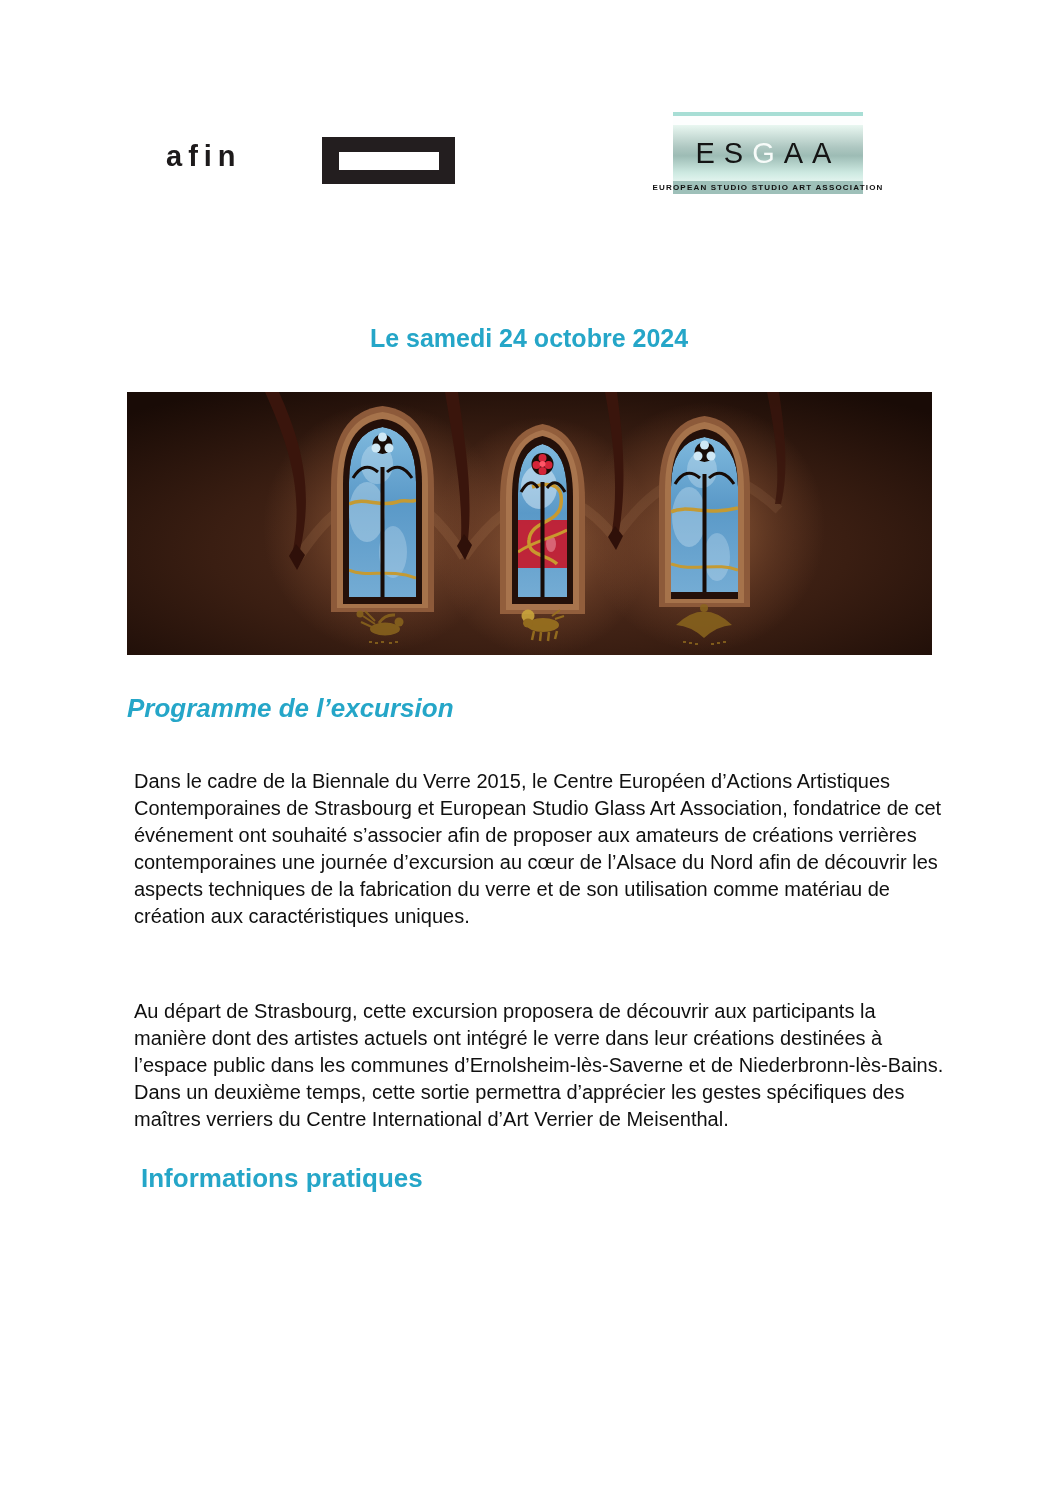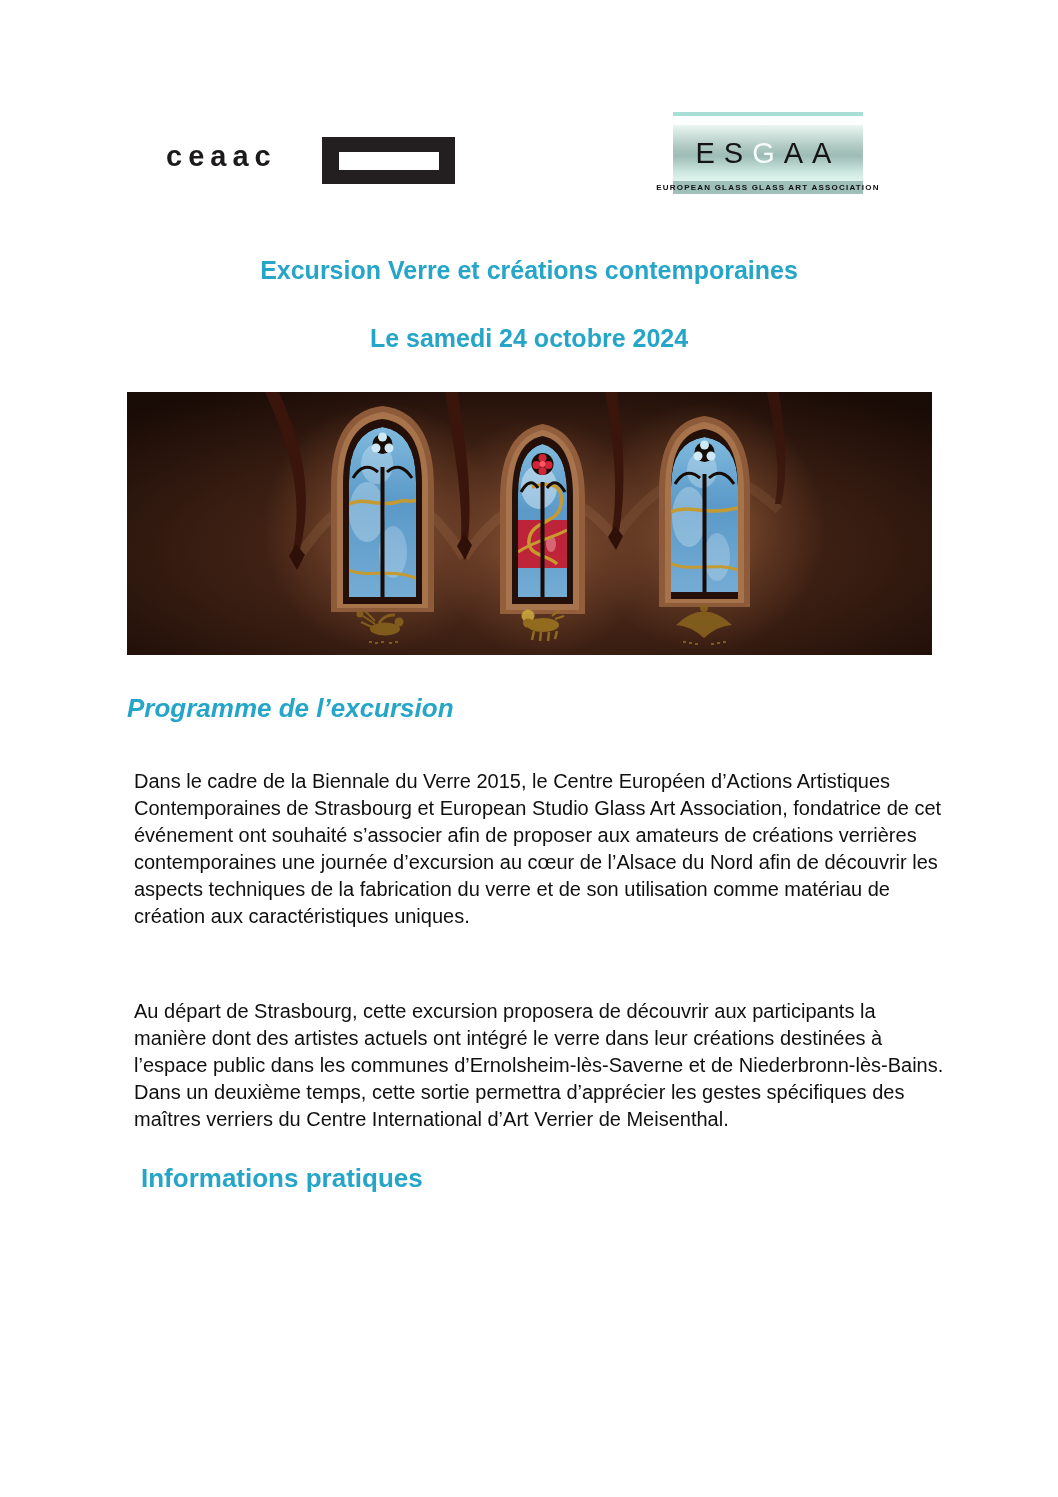--- a/index.html
+++ b/index.html
@@ -51,38 +51,37 @@
     position:absolute;left:127px;top:1228px;width:812px;
     font-size:26px;line-height:38px;color:var(--info_text,#3dadcc);
   }
   .info-label{text-decoration:underline;}
 </style>
 </head>
 <body>
 
 <div class="page">
 
-  <div class="ceaac-text">ceaac</div>
+  <div class="ceaac-text">afin</div>
 
   <div class="frame-logo">
     <div class="frame-logo-inner"></div>
   </div>
 
   <div class="esgaa-logo">
     <div class="esgaa-topline"></div>
     <div class="esgaa-gap"></div>
     <div class="esgaa-main">
         <span>ES</span>
         <span class="g-white">G</span>
         <span>AA</span>
       </div>
-    <div class="esgaa-strip">EUROPEAN GLASS GLASS ART ASSOCIATION</div>
+    <div class="esgaa-strip">EUROPEAN STUDIO STUDIO ART ASSOCIATION</div>
   </div>
 
-  <div class="doc-title">Excursion Verre et créations contemporaines</div>
   <div class="doc-subtitle">Le samedi 24 octobre 2024</div>
 
   <figure class="photo-fig">
     <svg viewBox="0 0 805 263" width="805" height="263" xmlns="http://www.w3.org/2000/svg">
       <defs>
         <radialGradient id="bgGlow" cx="50%" cy="60%" r="72%">
           <stop offset="0%" stop-color="#5a3220"></stop>
           <stop offset="55%" stop-color="#3a1e12"></stop>
           <stop offset="100%" stop-color="#190b06"></stop>
         </radialGradient>

